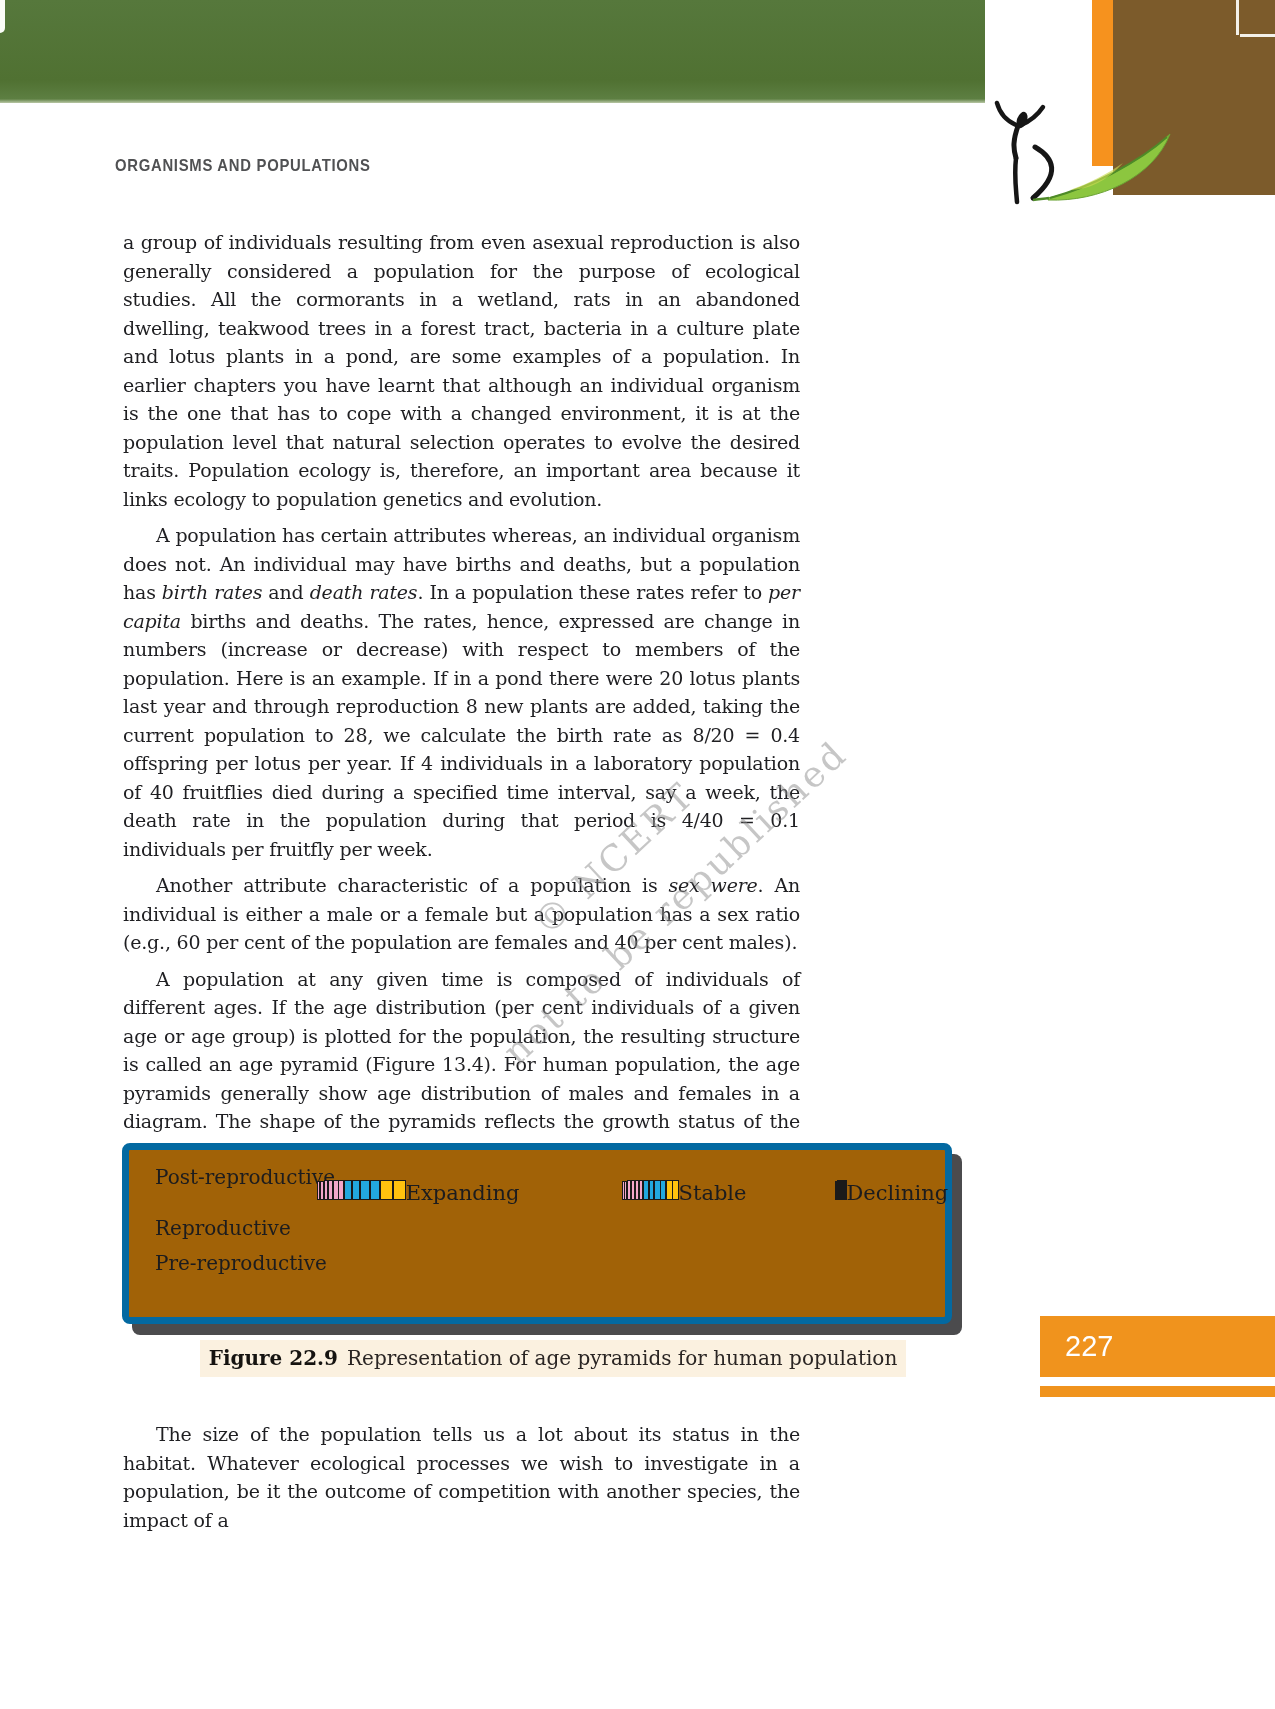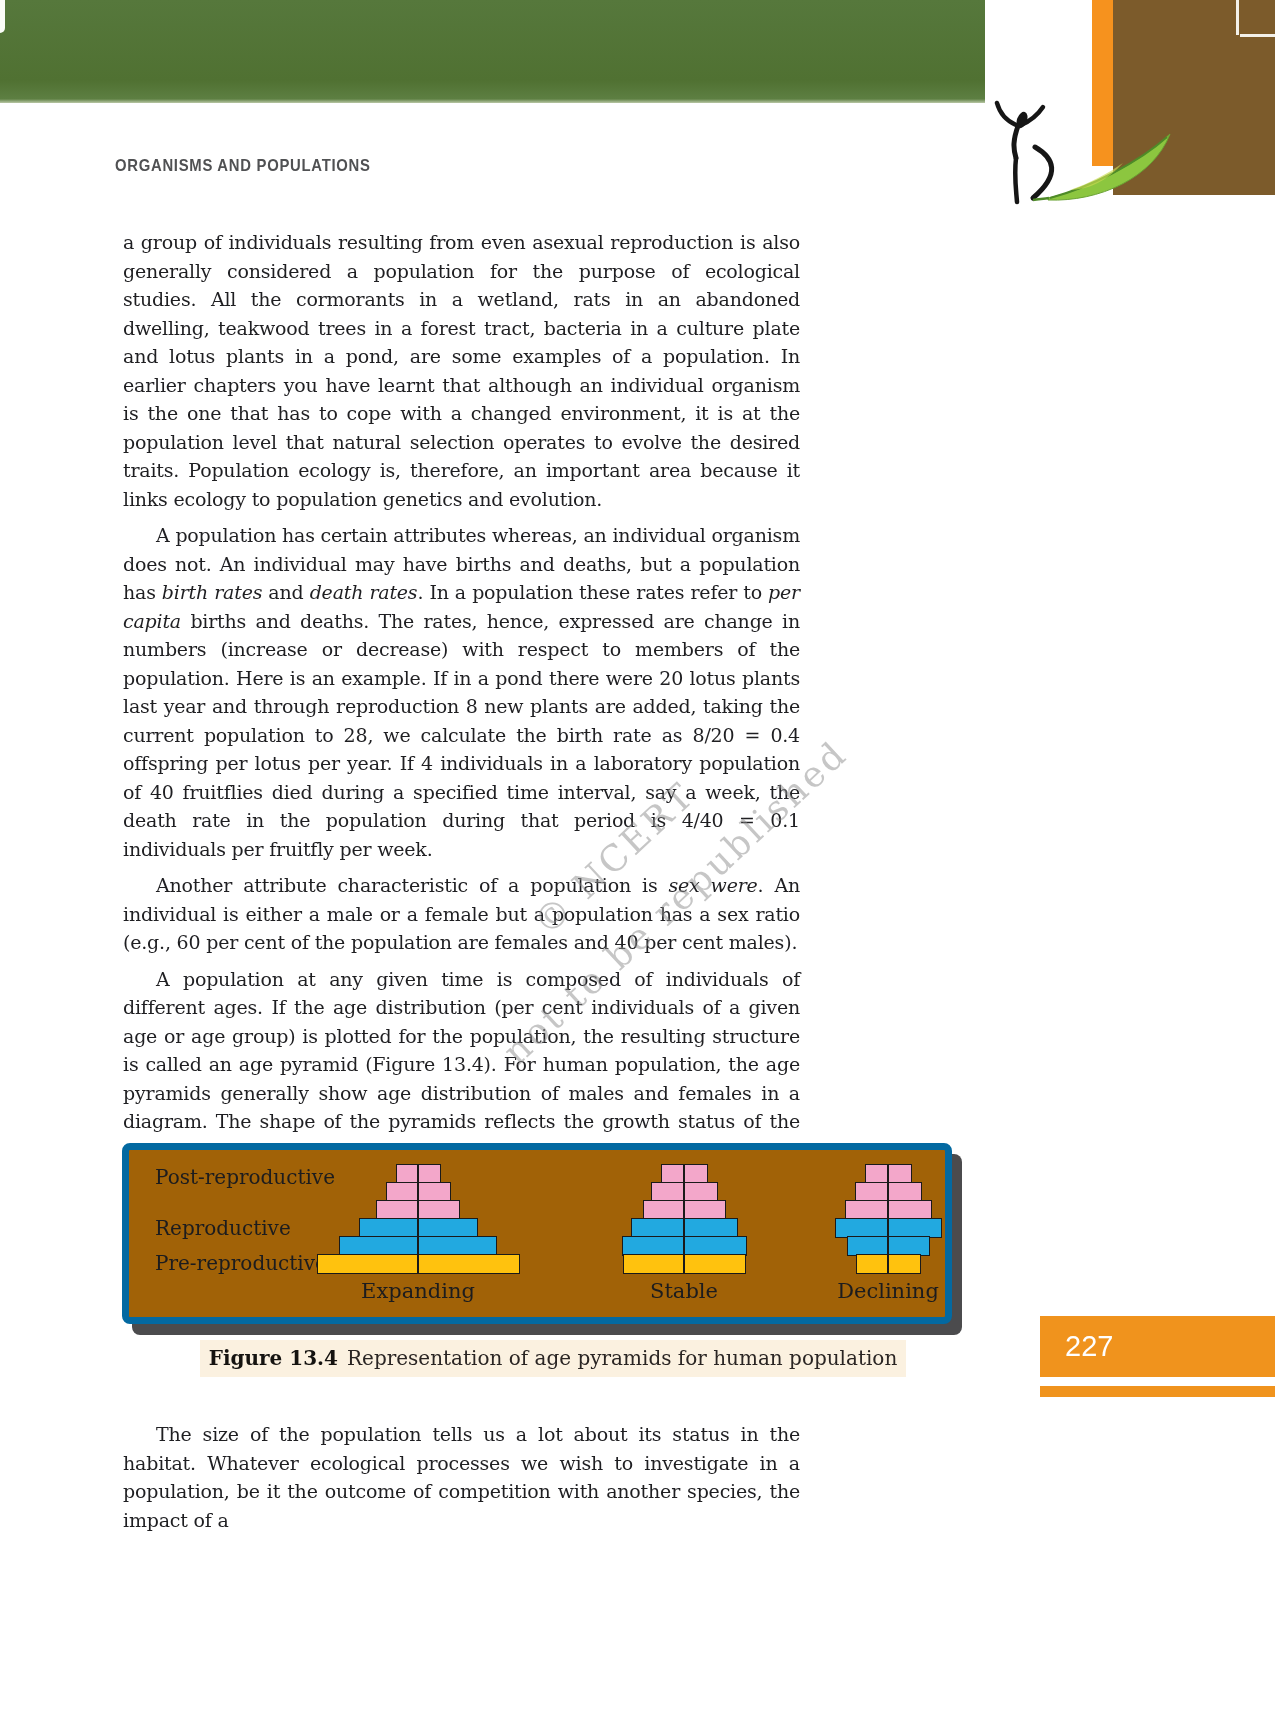--- a/index.html
+++ b/index.html
@@ -40,21 +40,21 @@
 
   
   .figure-box{position:absolute;left:122px;top:1143px;width:816px;height:167px;
               background:#a16207;border:7px solid #0369a1;border-radius:8px;
               box-shadow:10px 11px 0 0 #4b4b4d;z-index:2;}
   .row-label{position:absolute;left:26px;font-size:20px;color:#1c1c1e;white-space:nowrap;}
   .rl0{top:15px;}
   .rl1{top:66px;}
   .rl2{top:101px;}
   .pyramids{position:absolute;left:0;top:0;right:0;bottom:0;}
-  .pyramid{position:absolute;top:14px;display:flex;flex-direction:column;align-items:center;text-align:center;}
+  .pyramid{position:absolute;top:26px;display:flex;flex-direction:row;align-items:center;text-align:center;}
   .prow{height:19.5px;border:1.5px solid #1a1a1a;box-sizing:border-box;position:relative;margin-top:-1.5px;}
   .prow:first-child{margin-top:0;}
   .pmid{position:absolute;left:50%;top:0;bottom:0;width:1.5px;margin-left:-0.75px;background:#1a1a1a;}
   .plabel{margin-top:5px;font-size:21px;color:#1c1c1e;white-space:nowrap;}
 
   .caption{position:absolute;left:200px;top:1340px;width:706px;height:37px;line-height:37px;
            background:#fbf1e0;text-align:center;font-size:20px;color:#2a2523;z-index:2;}
   .cap-b{font-weight:bold;color:#151310;margin-right:9px;}
 
   
@@ -172,21 +172,21 @@
           </div>
           <div class="prow" style="width: 65px; background: rgb(255, 194, 14);">
             <div class="pmid"></div>
           </div>
           <div class="plabel">Declining</div>
         </div>
       </div>
   </div>
 
   <div class="caption">
-    <span class="cap-b">Figure 13.4</span><span class="cap-t">Representation of age pyramids for human population</span>
+    <span class="cap-b">Figure 22.9</span><span class="cap-t">Representation of age pyramids for human population</span>
   </div>
 
   <div class="pagenum-box">
     <span>227</span>
   </div>
   <div class="pagenum-strip"></div>
 
   <div class="body-bottom">
       <p class="para indent">The size of the population tells us a lot about its status in the habitat. Whatever ecological processes we wish to investigate in a population, be it the outcome of competition with another species, the impact of a</p>
     </div>

